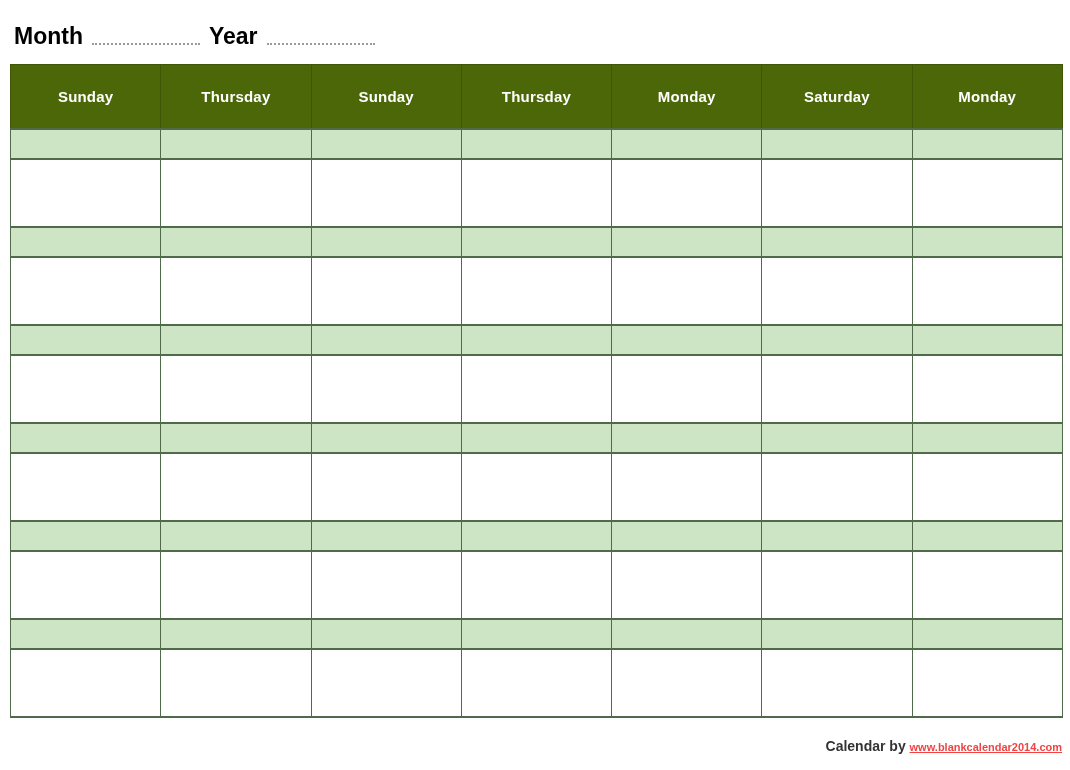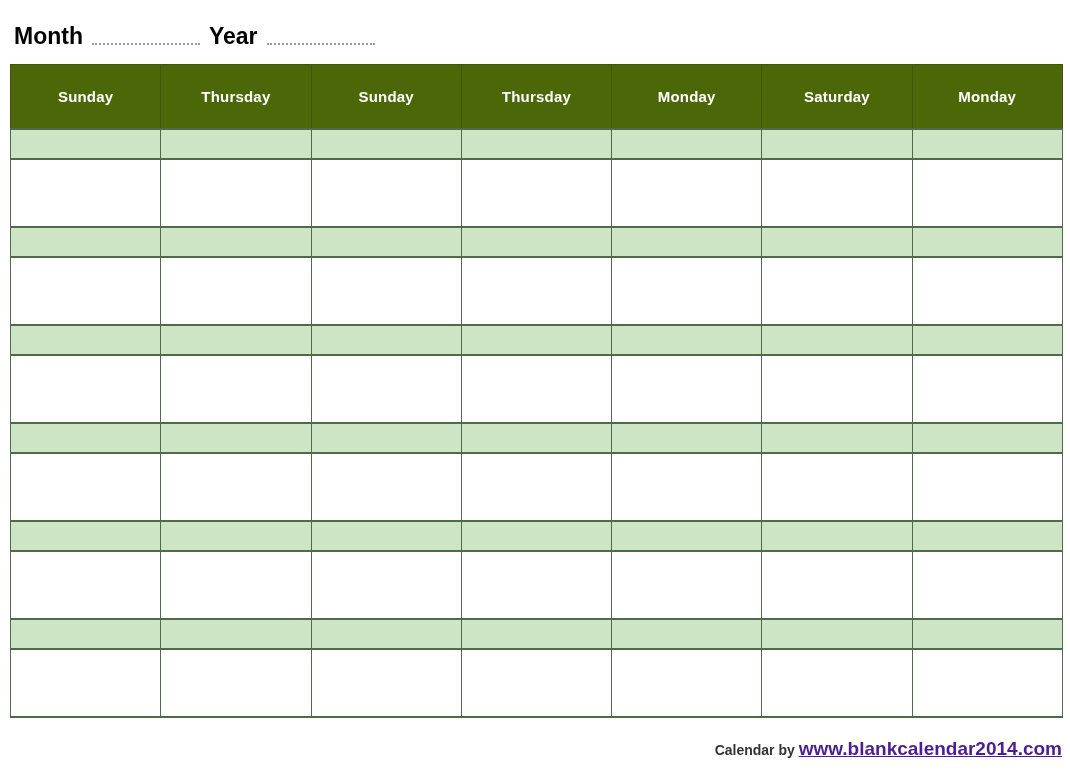--- a/index.html
+++ b/index.html
@@ -109,24 +109,24 @@
     top: 738px;
     font-size: 14px;
     color: #333333;
     white-space: nowrap;
   }
   .footer .credit-text {
     color: #333333;
     font-weight: bold;
   }
   .footer .credit-link {
-    color: #4c1d95;
+    color: #ef4444;
     font-weight: bold;
     text-decoration: underline;
-    font-size: 19px;
+    font-size: 11px;
   }
 </style>
 </head>
 <body>
 
 <div class="title-row">
   <span class="title-label">Month</span>
   <span class="fill-line fill-month" placeholder=""></span>
   <span class="title-label">Year</span>
   <span class="fill-line fill-year" placeholder=""></span>

